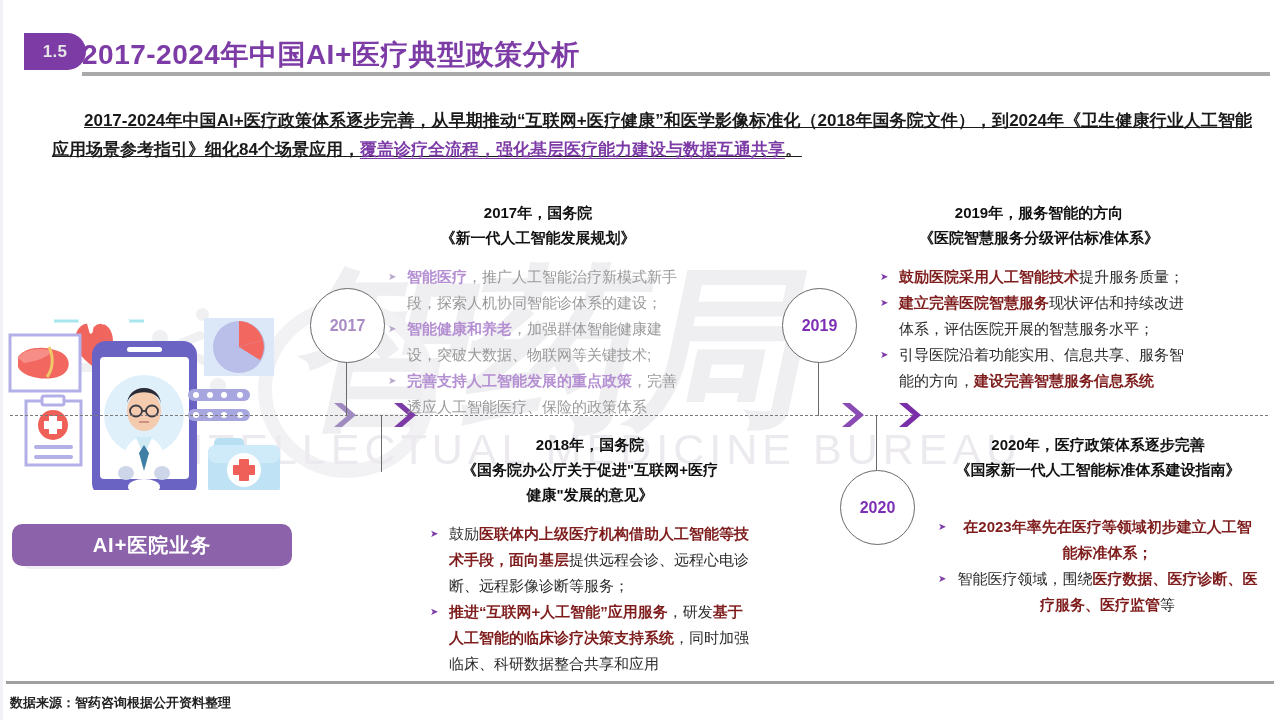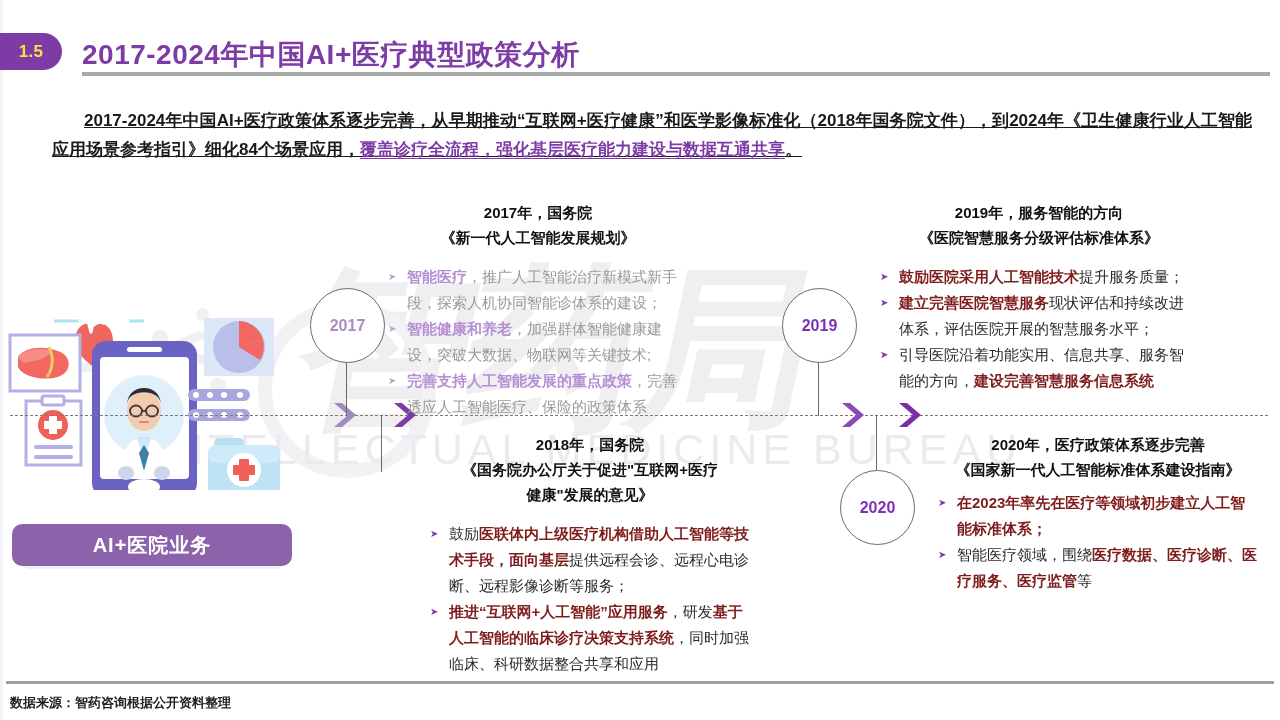--- a/index.html
+++ b/index.html
@@ -30,23 +30,23 @@
   }
   .wm-circle{
     position:absolute;border-radius:50%;border:14px solid #f2f1f4;
   }
   .wm-c1{left:258px;top:300px;width:150px;height:150px;}
   .wm-node{position:absolute;background:#f0eff2;border-radius:50%;}
   .wm-bar{position:absolute;background:#f0eff2;height:9px;border-radius:5px;}
 
   
   .hdr-badge{
-    position:absolute;left:0;top:33px;width:62px;height:37px;
+    position:absolute;left:24px;top:33px;width:62px;height:37px;
     background:#7d3ba6;border-radius:0 19px 19px 0;
-    color:#fde047;font-size:17px;font-weight:700;
+    color:#e5e5e5;font-size:17px;font-weight:700;
     display:flex;align-items:center;justify-content:center;
     letter-spacing:0.3px;
   }
   .hdr-title{
     position:absolute;left:82px;top:36px;
     font-size:28px;font-weight:700;color:#7d3ba6;letter-spacing:0.5px;
     white-space:nowrap;
   }
   .hdr-rule{
     position:absolute;left:82px;top:72px;width:1188px;height:4px;
@@ -286,21 +286,21 @@
       <div class="li"><span>鼓励</span><span class="em">医联体内上级医疗机构借助人工智能等技术手段，面向基层</span><span>提供远程会诊、远程心电诊断、远程影像诊断等服务；</span></div>
       <div class="li"><span class="em">推进“互联网+人工智能”应用服务</span><span>，研发</span><span class="em">基于人工智能的临床诊疗决策支持系统</span><span>，同时加强临床、科研数据整合共享和应用</span></div>
     </div>
   </div>
 
   <div class="blk norm" style="left:938px;top:432px;width:320px;">
     <div class="blk-hd">
       <span>2020年，医疗政策体系逐步完善</span>
       <span class="l2">《国家新一代人工智能标准体系建设指南》</span>
     </div>
-    <div class="blk-body" style="margin-top:8px;">
+    <div class="blk-body" style="margin-top:32px;text-align:center;">
       <div class="li"><span class="em">在2023年率先在医疗等领域初步建立人工智能标准体系；</span></div>
       <div class="li"><span>智能医疗领域，围绕</span><span class="em">医疗数据、医疗诊断、医疗服务、医疗监管</span><span>等</span></div>
     </div>
   </div>
 
   <div class="ftr-rule"></div>
   <div class="ftr-txt">数据来源：智药咨询根据公开资料整理</div>
 
 </div>
 

